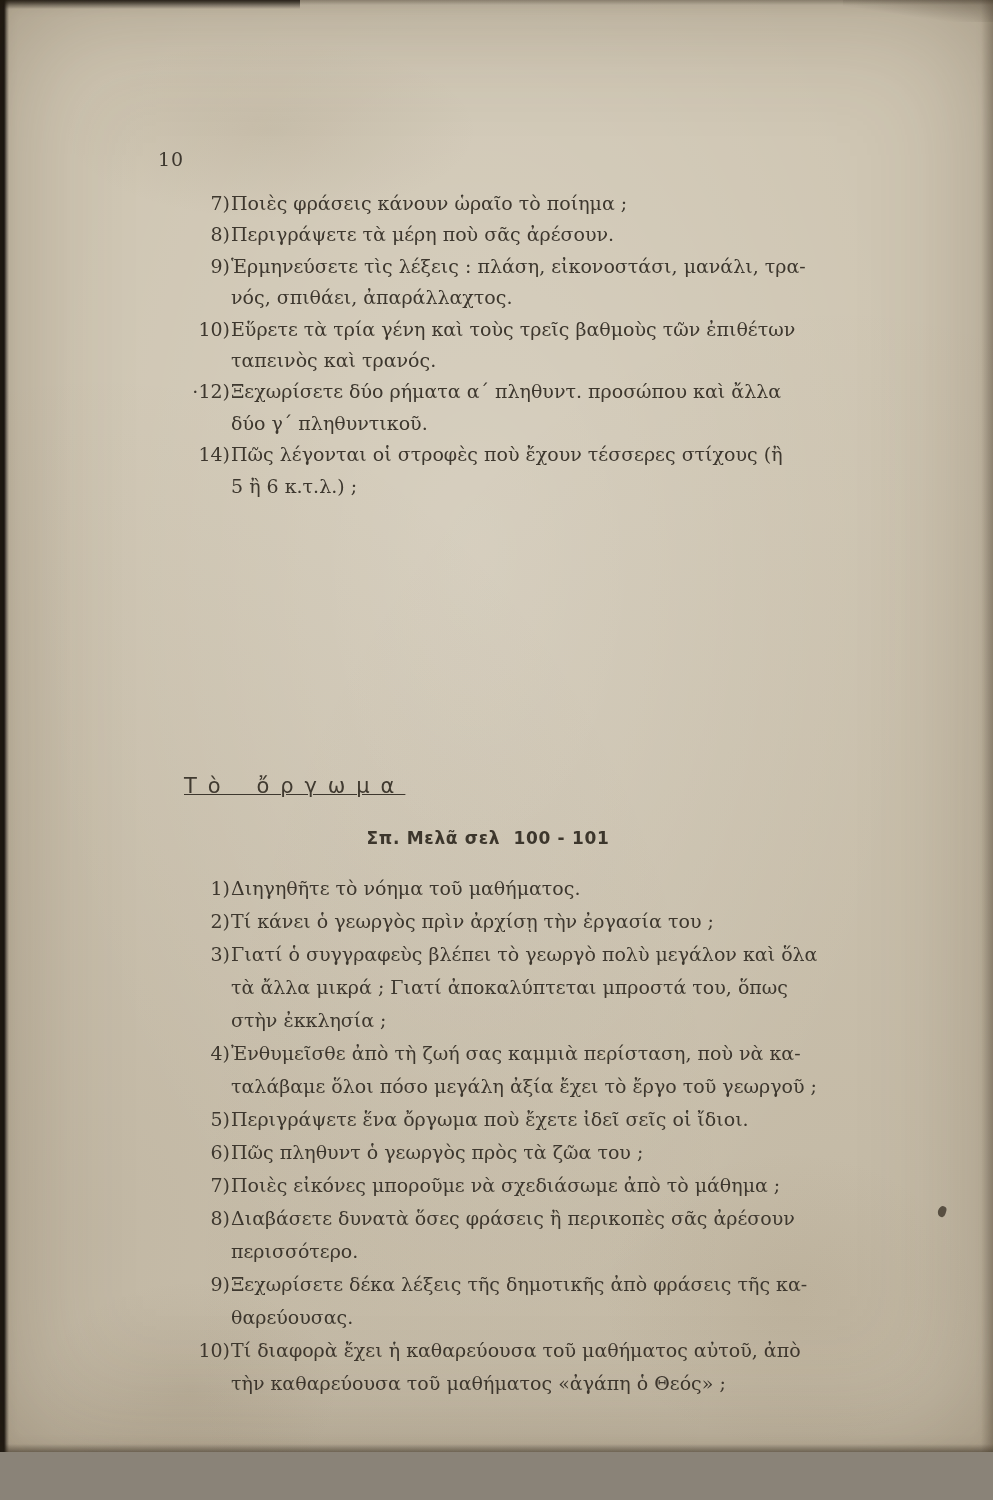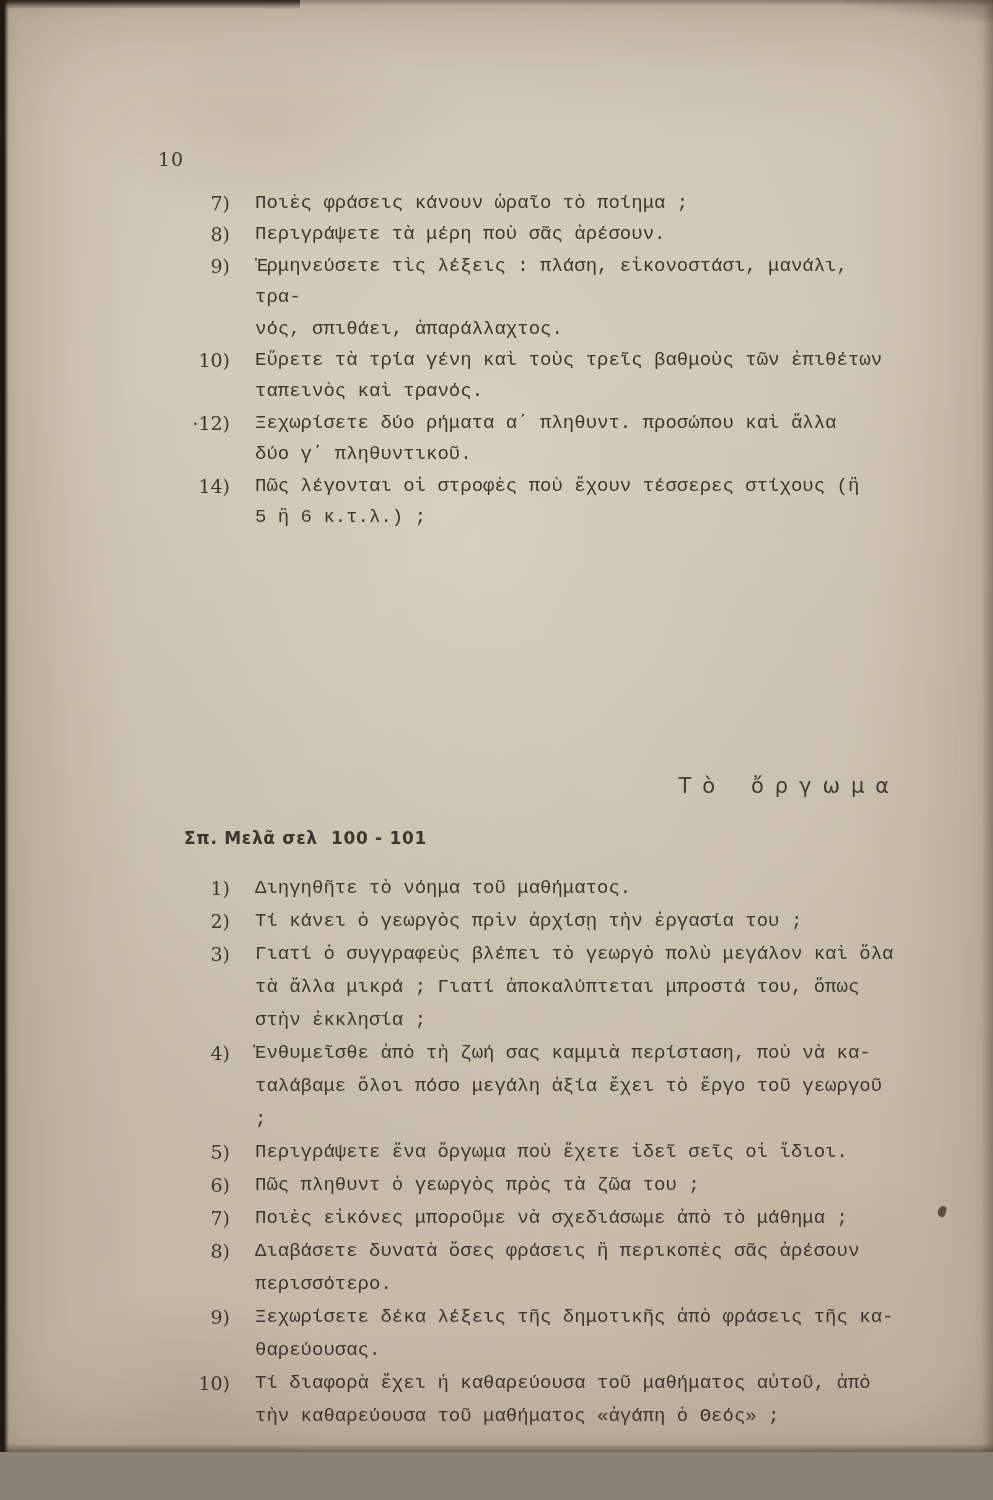--- a/index.html
+++ b/index.html
@@ -58,34 +58,35 @@
   .page-number {
     position:absolute; left:158px; top:148px; z-index:2;
     font-size:19px; letter-spacing:1px;
   }
 
   .xlist { position:absolute; z-index:2; display:flex; flex-direction:column; }
   .list1 { left:184px; top:188px; width:716px; line-height:31.4px; }
   .list2 { left:184px; top:872px; width:716px; line-height:33px; }
   .item { display:flex; align-items:flex-start; font-size:19px; }
   .item .num { flex:0 0 46px; text-align:right; white-space:nowrap; }
-  .item .txt { margin-left:25px; white-space:pre-line; flex:1 1 auto;font-family:Liberation Mono, monospace; }
+  .item .txt { margin-left:1px; white-space:pre-line; flex:1 1 auto; }
 
   .lesson-heading {
     position:absolute; left:184px; top:774px; width:716px; z-index:2;
-    text-align:right;
+    text-align:left;
+    text-decoration:underline;
   }
   .lesson-title {
     font-family:"DejaVu Sans","Liberation Sans",sans-serif;
     font-size:21px; letter-spacing:0.52em; word-spacing:0.35em; color:#403a30;
   }
   .lesson-reference {
     position:absolute; left:184px; top:828px; width:716px; z-index:2;
     box-sizing:border-box; padding-right:108px;
-    text-align:left; white-space:pre;
+    text-align:center; white-space:pre;
     font-family:"DejaVu Sans","Liberation Sans",sans-serif;
     font-weight:bold; font-size:17px; letter-spacing:0.04em; color:#3c362c;
   }
 </style>
 </head>
 <body>
 
 <div class="scan">
 
   <div class="blotch b1"></div>

